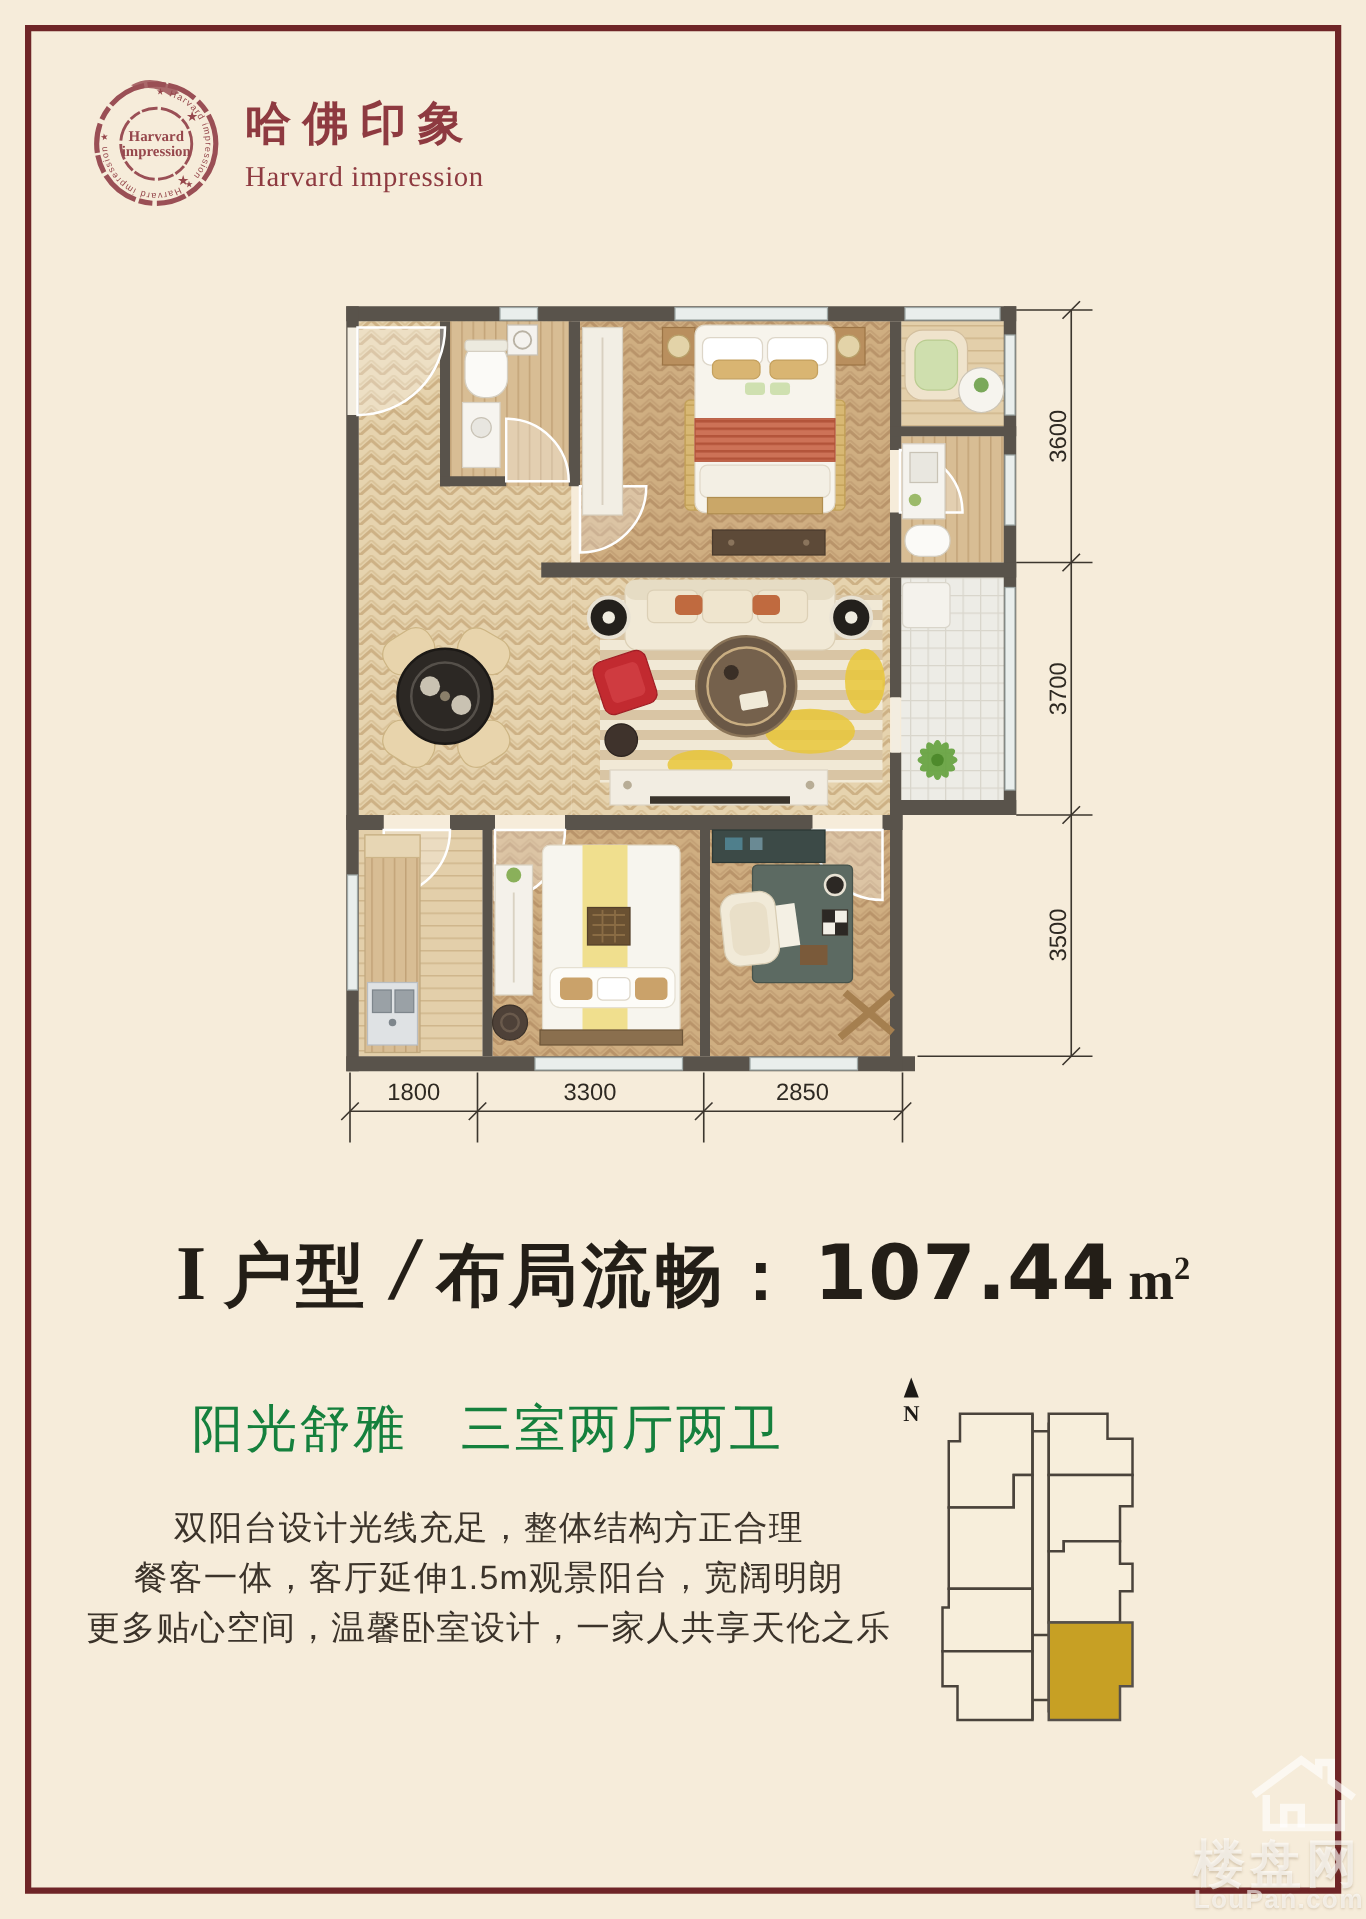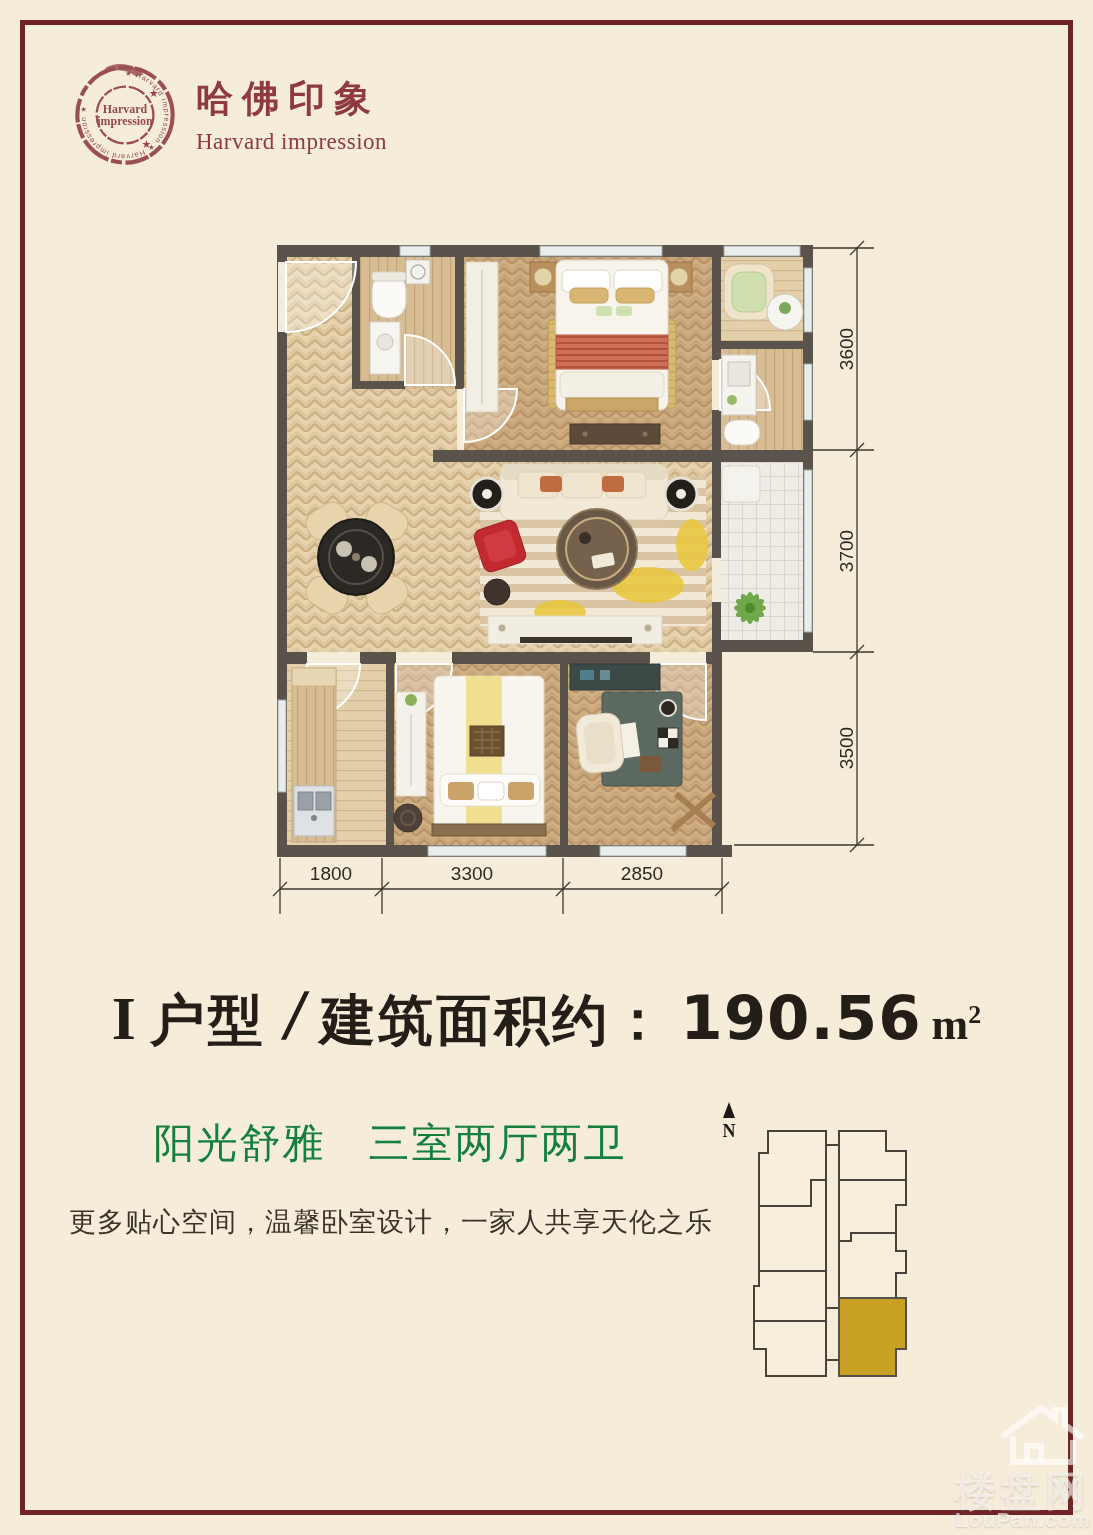--- a/index.html
+++ b/index.html
@@ -353,26 +353,28 @@
     <g>
       <path class="dim" d="M280,858 V914 M382,858 V914 M563,858 V914 M722,858 V914 M280,889 H722"></path>
       <path class="dim" d="M273,896 L287,882 M375,896 L389,882 M556,896 L570,882 M715,896 L729,882"></path>
       <text class="dimt" x="331" y="880" text-anchor="middle">1800</text>
       <text class="dimt" x="472" y="880" text-anchor="middle">3300</text>
       <text class="dimt" x="642" y="880" text-anchor="middle">2850</text>
     </g>
   </svg>
 
   <div class="title">
-    <span class="tRoman">I</span><span class="tZh">户型</span><span class="tSlash">/</span><span class="tZh">建筑面积约：</span><span class="tNum">190.56</span><span class="tUnit"><span>m</span><sup>2</sup></span>
+    <span class="tRoman">I</span><span class="tZh">户型</span><span class="tSlash">/</span><span class="tZh">布局流畅：</span><span class="tNum">107.44</span><span class="tUnit"><span>m</span><sup>2</sup></span>
   </div>
 
   <div class="tagline">阳光舒雅　三室两厅两卫</div>
 
   <div class="features">
+    <div class="feat">双阳台设计光线充足，整体结构方正合理</div>
+    <div class="feat">餐客一体，客厅延伸1.5m观景阳台，宽阔明朗</div>
     <div class="feat">更多贴心空间，温馨卧室设计，一家人共享天伦之乐</div>
   </div>
 
   <svg class="keyplan" viewBox="700 1095 232 302">
     <g>
       <polygon points="731,1104 725,1120 737,1120" fill="#1d1a16"></polygon>
       <text class="kpN" x="731" y="1139">N</text>
     </g>
     <g>
       <polygon class="kp" points="770,1133 828,1133 828,1182 813,1182 813,1208 761,1208 761,1155 770,1155"></polygon>

